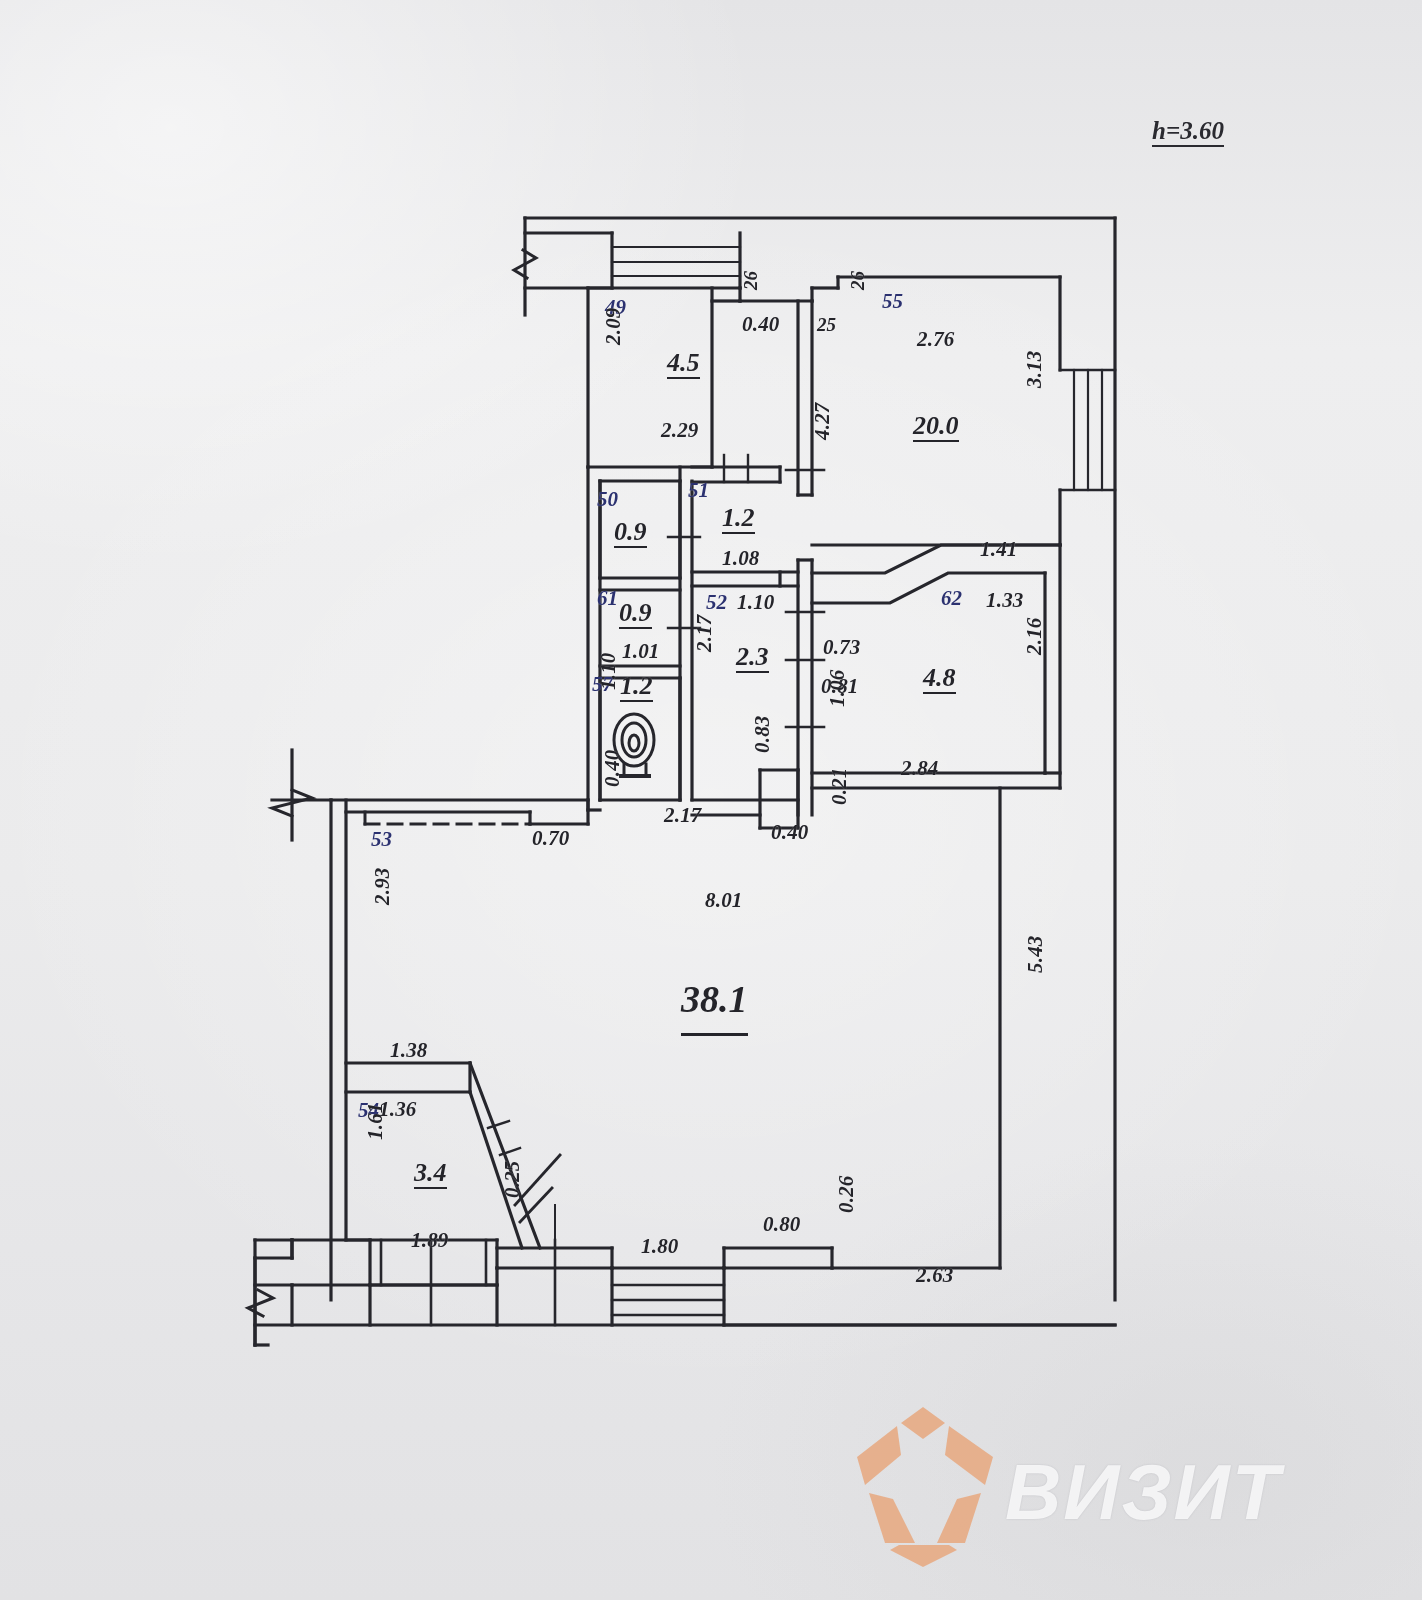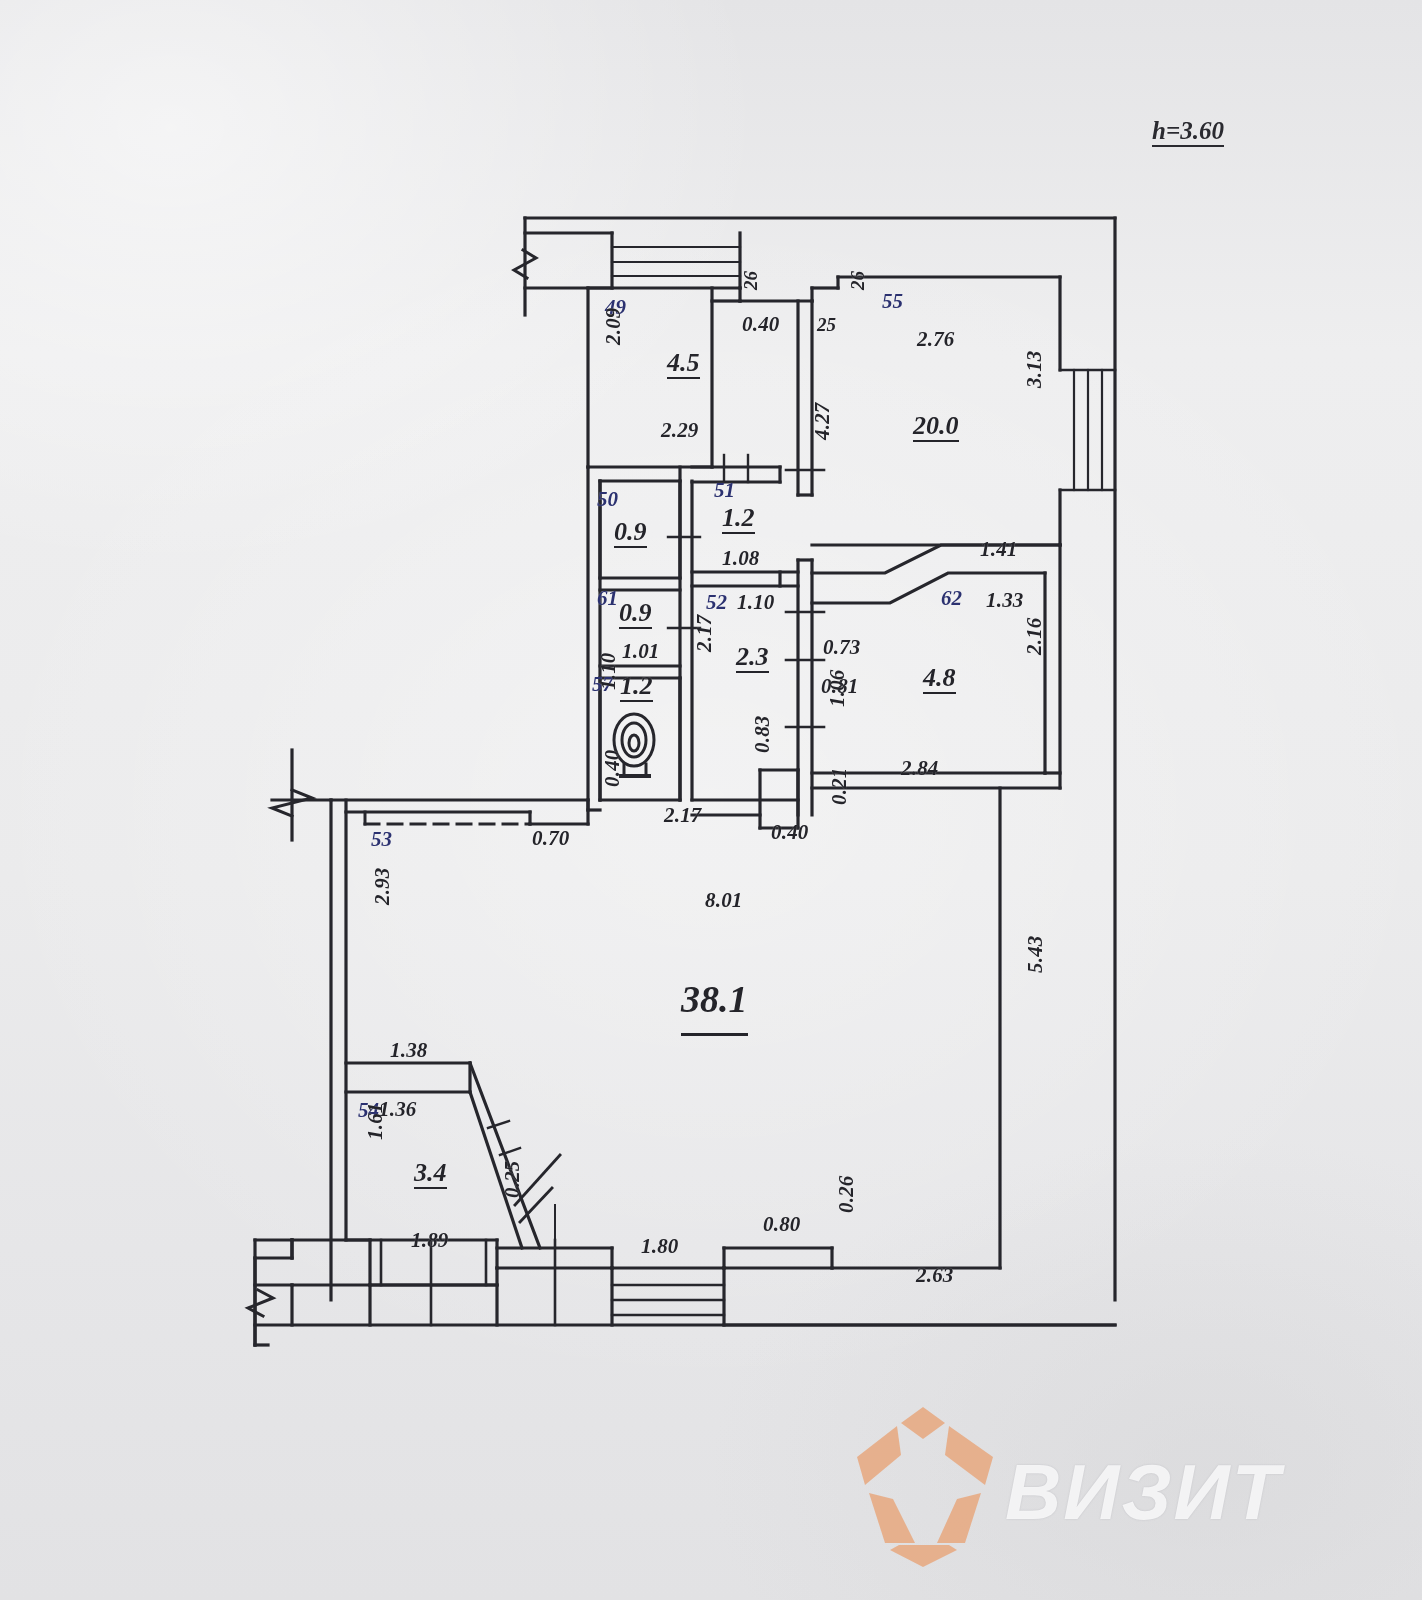--- a/index.html
+++ b/index.html
@@ -296,21 +296,21 @@
       <div class="lbl dim-sm rot90" style="left: 848px; top: 290px;">26</div>
       <div class="lbl roomno" style="left: 882px; top: 291px; text-align: center;">55</div>
       <div class="lbl dim" style="left: 917px; top: 329px;">2.76</div>
       <div class="lbl dim rot90" style="left: 603px; top: 345px;">2.09</div>
       <div class="lbl area" style="left: 667px; top: 350px;">4.5</div>
       <div class="lbl dim rot90" style="left: 1024px; top: 388px;">3.13</div>
       <div class="lbl area" style="left: 913px; top: 413px;">20.0</div>
       <div class="lbl dim rot90" style="left: 812px; top: 440px;">4.27</div>
       <div class="lbl dim" style="left: 661px; top: 420px;">2.29</div>
       <div class="lbl roomno" style="left: 597px; top: 489px;">50</div>
-      <div class="lbl roomno" style="left: 714px; top: 480px;">51</div>
+      <div class="lbl roomno" style="left: 688px; top: 480px;">51</div>
       <div class="lbl area" style="left: 614px; top: 519px;">0.9</div>
       <div class="lbl area" style="left: 722px; top: 505px;">1.2</div>
       <div class="lbl dim" style="left: 722px; top: 548px;">1.08</div>
       <div class="lbl dim" style="left: 980px; top: 539px;">1.41</div>
       <div class="lbl roomno" style="left: 597px; top: 588px;">61</div>
       <div class="lbl roomno" style="left: 706px; top: 592px;">52</div>
       <div class="lbl dim" style="left: 737px; top: 592px;">1.10</div>
       <div class="lbl roomno" style="left: 941px; top: 588px;">62</div>
       <div class="lbl dim" style="left: 986px; top: 590px;">1.33</div>
       <div class="lbl area" style="left: 619px; top: 600px;">0.9</div>

